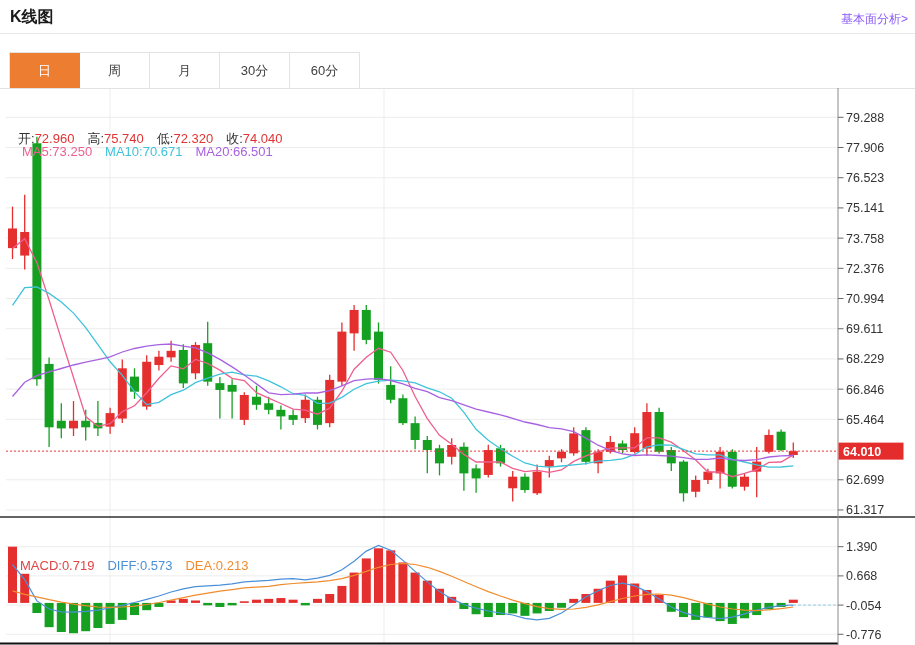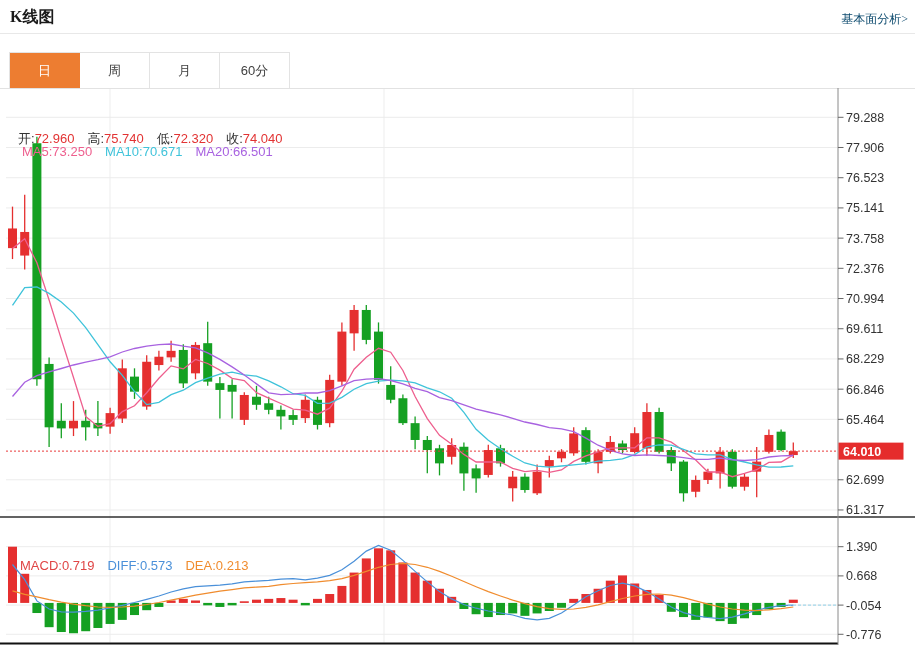--- a/index.html
+++ b/index.html
@@ -1,21 +1,21 @@
 <!DOCTYPE html>
 <html><head>
 <meta charset="utf-8">
 <style>
   html,body{margin:0;padding:0;background:#fff;}
   body{width:915px;height:645px;position:relative;overflow:hidden;
        font-family:"Liberation Sans","DejaVu Sans",sans-serif;color:#333;}
   
-  .header{position:absolute;top:0;left:0;width:915px;height:33px;border-bottom:1px solid #e8e8e8;font-family:Liberation Serif, serif;}
+  .header{position:absolute;top:0;left:0;width:915px;height:33px;border-bottom:1px solid #e8e8e8;}
   .title{position:absolute;left:10px;top:7px;font-size:16px;font-weight:bold;color:#1a1a1a;}
-  .fund-link{position:absolute;right:7px;top:11px;font-size:12px;color:#0c4a6e;text-decoration:none;cursor:pointer;}
+  .fund-link{position:absolute;right:7px;top:11px;font-size:12px;color:#8b5cf6;text-decoration:none;cursor:pointer;}
   
   .tabs{position:absolute;top:52px;left:9px;display:flex;border-left:1px solid #e3e3e3;border-top:1px solid #e3e3e3;}
   .tab{width:69px;height:35px;line-height:35px;text-align:center;font-size:13px;color:#404040;
        background:#fff;border-right:1px solid #e3e3e3;cursor:pointer;}
   .tab.active{background:#ed7d31;color:#fff;border-right-color:#ed7d31;}
   
   .chart-wrap{position:absolute;top:88px;left:0;width:915px;height:557px;}
   .overlay-row{position:absolute;font-size:13px;white-space:nowrap;margin-top:34px;}
   .ohlc-row{left:18px;top:8px;}
   .ma-row{left:22px;top:22px;}
@@ -29,20 +29,21 @@
 
 <div class="header">
   <div class="title">K线图</div>
   <a class="fund-link">基本面分析&gt;</a>
 </div>
 
 <div class="tabs" id="tabbar">
     <div class="tab active">日</div>
     <div class="tab">周</div>
     <div class="tab">月</div>
+    <div class="tab">30分</div>
     <div class="tab">60分</div>
   </div>
 
 <div class="chart-wrap" id="chartwrap">
   <svg id="chart-svg" width="915" height="557" viewBox="0 0 915 557">
       <line x1="0" y1="0.5" x2="915" y2="0.5" stroke="#e2e2e2" stroke-width="1"></line>
       <line x1="110" y1="1" x2="110" y2="554.5" stroke="#ededed" stroke-width="1"></line>
       <line x1="384" y1="1" x2="384" y2="554.5" stroke="#ededed" stroke-width="1"></line>
       <line x1="633" y1="1" x2="633" y2="554.5" stroke="#ededed" stroke-width="1"></line>
       <line x1="6" y1="29.3" x2="838" y2="29.3" stroke="#ececec" stroke-width="1"></line>

